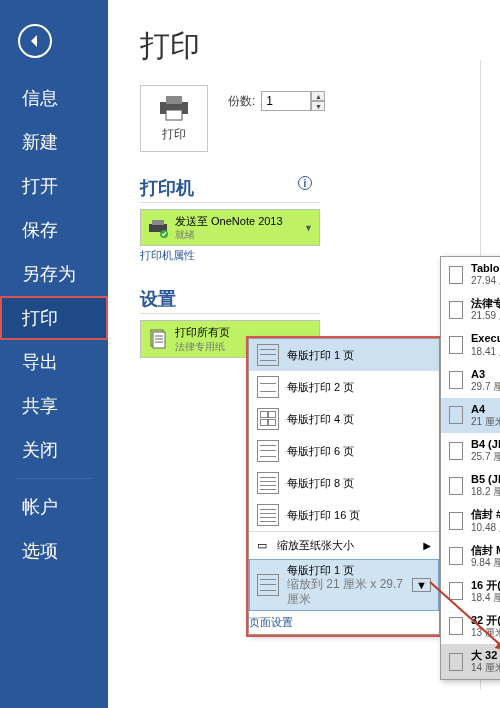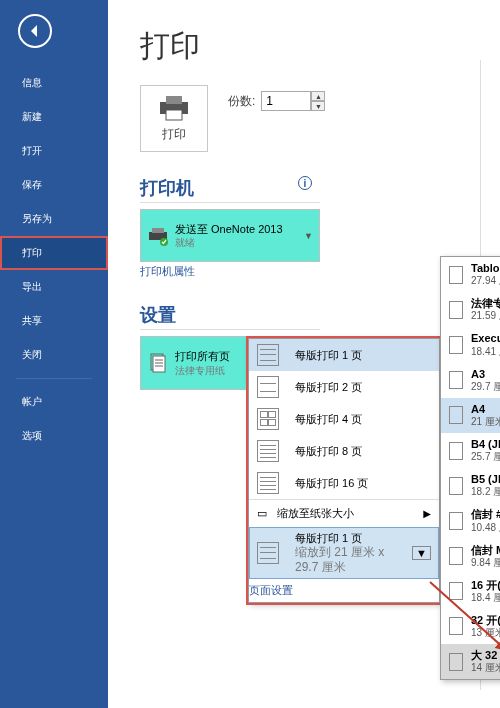--- a/index.html
+++ b/index.html
@@ -1,42 +1,42 @@
 <!DOCTYPE html>
 <html><head>
 <meta charset="utf-8">
 <style>
 *{box-sizing:border-box;margin:0;padding:0;font-family:"Microsoft YaHei","Segoe UI",sans-serif}
 body{width:500px;height:708px;background:#fff;overflow:hidden;position:relative}
-.sidebar{width:108px;height:708px;background:#2a579a;float:left;color:#fff;font-size:10px;padding-top:14px}
+.sidebar{width:108px;height:708px;background:#2a579a;float:left;color:#fff;font-size:18px;padding-top:24px}
 .back{width:34px;height:34px;border:2px solid #fff;border-radius:50%;margin-left:18px;margin-bottom:18px;display:flex;align-items:center;justify-content:center;cursor:pointer}
 .back svg{fill:#fff}
 .nav-item{padding:10px 0 10px 22px;cursor:pointer}
 .nav-item.sel{background:#1e4a87;outline:2px solid #d9534f;outline-offset:-2px}
 .sep{height:1px;background:#3e6bb0;margin:6px 16px}
 .main{margin-left:108px;padding:26px 16px 0 32px;height:708px;position:relative}
 .title{font-size:30px;font-weight:300;color:#333;margin-bottom:18px}
 .row{display:flex;align-items:flex-start;gap:20px}
 .print-btn{display:flex;flex-direction:column;align-items:center;gap:4px;border:1px solid #c8c8c8;padding:8px 16px;background:#fff;cursor:pointer}
 .print-btn .lbl{font-size:12px;color:#444}
 .copies{display:flex;align-items:center;gap:6px;font-size:12px;color:#444;margin-top:6px}
 .spin{display:flex;align-items:center}
 .spin input{width:50px;height:20px;border:1px solid #aaa;padding:0 4px;font-size:12px}
 .spin-btns{display:flex;flex-direction:column}
 .spin-btns div{width:14px;height:10px;border:1px solid #aaa;font-size:7px;display:flex;align-items:center;justify-content:center;cursor:pointer;background:#f0f0f0}
 h2.sec{color:#2a579a;font-size:18px;font-weight:700;margin-top:24px;margin-bottom:6px;border-bottom:1px solid #ddd;padding-bottom:2px;width:180px}
 .info-icn{display:inline-block;width:14px;height:14px;border:1px solid #2a579a;border-radius:50%;font-size:10px;text-align:center;line-height:13px;color:#2a579a;float:right;margin-right:8px}
-.dd{width:180px;border:1px solid #c0c0c0;background:#5eead4;display:flex;align-items:center;padding:12px 6px;cursor:pointer;position:relative;margin-bottom:2px}
+.dd{width:180px;border:1px solid #c0c0c0;background:#bef264;display:flex;align-items:center;padding:4px 6px;cursor:pointer;position:relative;margin-bottom:2px}
 .dd .icn{width:22px;margin-right:6px;display:flex;align-items:center;justify-content:center}
 .dd .txt{flex:1;font-size:11px;line-height:1.3}
 .dd .txt .sub{color:#777;font-size:10px}
 .dd .arr{font-size:9px;color:#555}
 .link{color:#2a579a;font-size:11px;width:180px;display:block;margin-top:2px;cursor:pointer}
 .pages-popup{position:absolute;left:140px;top:338px;width:192px;border:1px solid #999;background:#fff;box-shadow:2px 2px 6px rgba(0,0,0,.25);outline:2px solid #d9534f}
-.pp-item{display:flex;align-items:center;padding:5px 8px;font-size:11px;gap:16px;cursor:pointer}
+.pp-item{display:flex;align-items:center;padding:5px 8px;font-size:11px;gap:8px;cursor:pointer}
 .pp-item.hl{background:#cde0f2}
 .pp-item.sel-row{background:#d0e3f3;outline:1px solid #7aa7d8;outline-offset:-1px}
 .pp-item .b{width:22px;height:22px;border:1px solid #888;display:flex;flex-direction:column;justify-content:space-around;padding:2px;flex-shrink:0}
 .pp-item .b span{display:block;height:1px;background:#888}
 .pp-item .t2{line-height:1.2}
 .pp-item .t2 .sub{color:#777;font-size:12px}
 .pp-fly{display:flex;align-items:center;padding:6px 8px;font-size:11px;border-top:1px solid #ddd;cursor:pointer}
 .pp-fly .ic{width:14px;margin-right:6px}
 .pp-fly .ar{margin-left:auto;font-size:10px}
 .paper-popup{position:absolute;left:332px;top:256px;width:168px;background:#fff;border:1px solid #999;box-shadow:2px 2px 6px rgba(0,0,0,.25);font-size:11px;max-height:452px}
@@ -161,20 +161,28 @@
           <span style="width:45%;height:45%;border:1px solid #888;background:none"></span>
           <span style="width:45%;height:45%;border:1px solid #888;background:none"></span>
         </div>
         <span>每版打印 4 页</span>
       </div>
     <div class="pp-item">
         <div class="b">
           <span></span>
           <span></span>
           <span></span>
+        </div>
+        <span>每版打印 6 页</span>
+      </div>
+    <div class="pp-item">
+        <div class="b">
+          <span></span>
+          <span></span>
+          <span></span>
           <span></span>
         </div>
         <span>每版打印 8 页</span>
       </div>
     <div class="pp-item">
         <div class="b">
           <span></span>
           <span></span>
           <span></span>
           <span></span>

